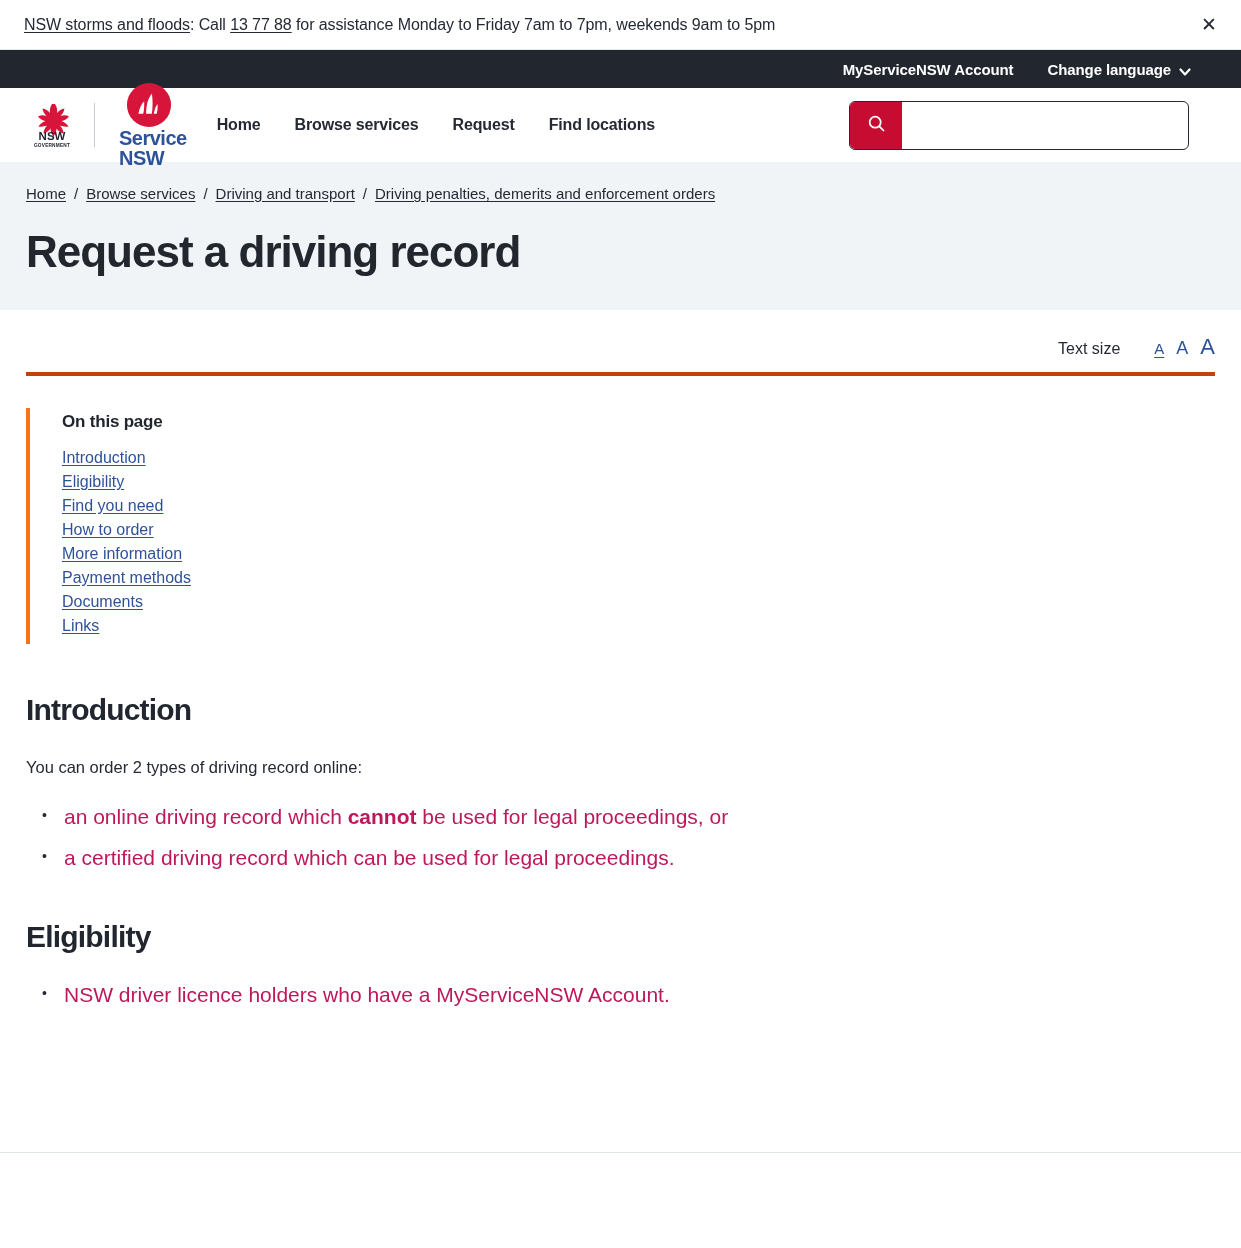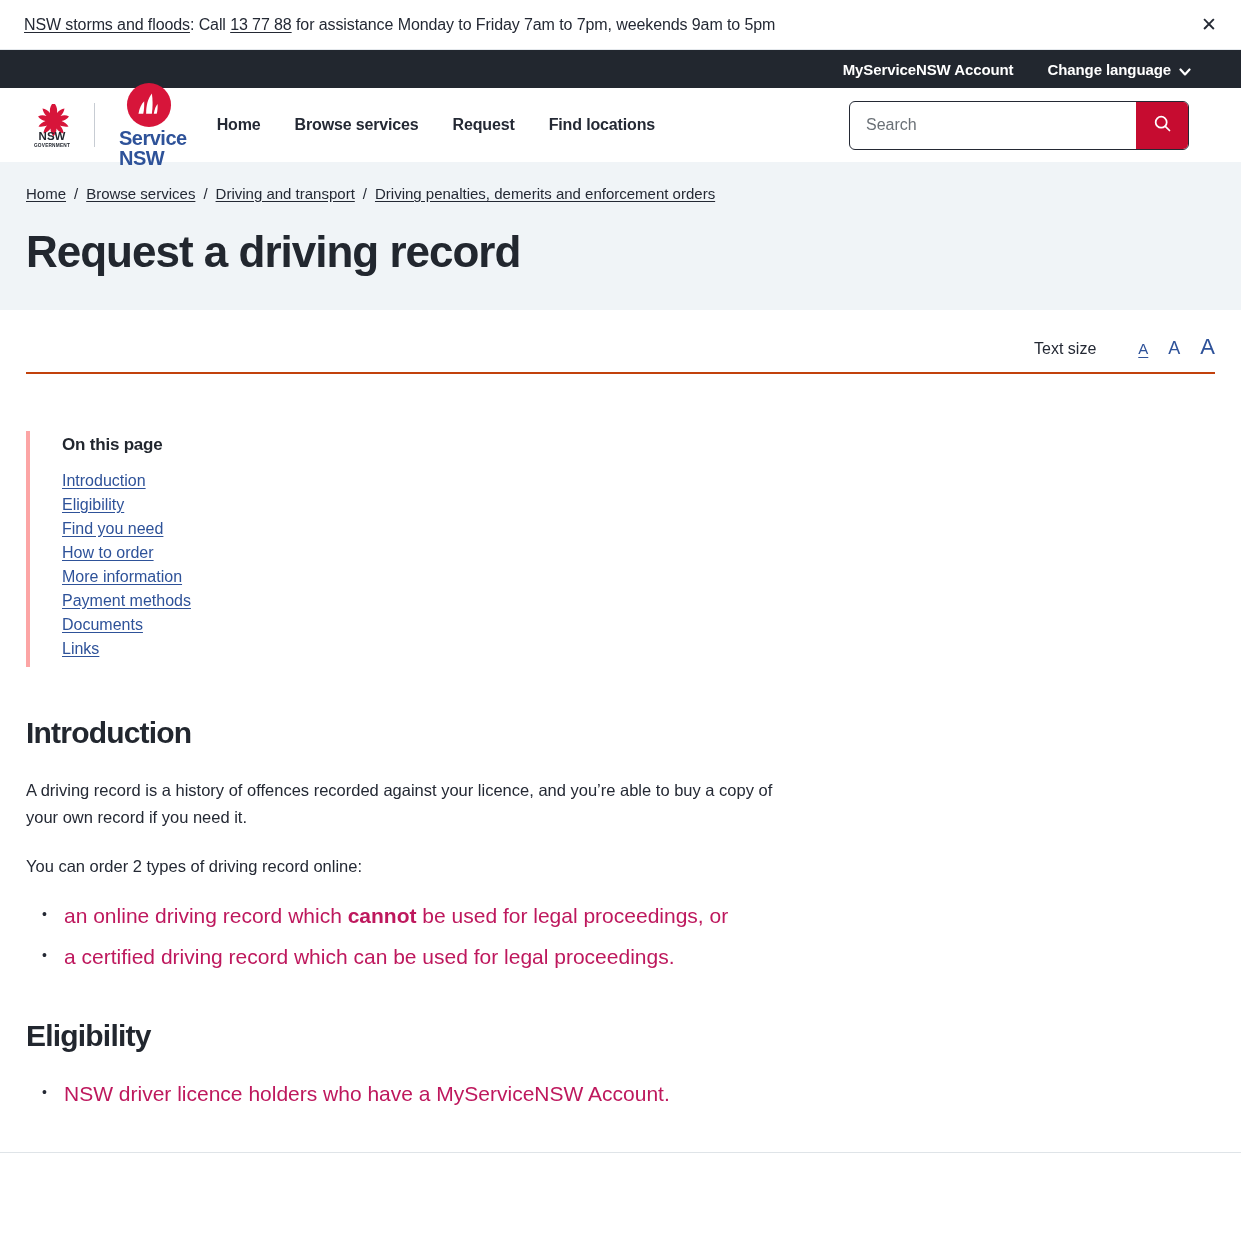--- a/index.html
+++ b/index.html
@@ -183,22 +183,22 @@
   
   .content {
     padding: 0 26px;
     position: relative;
   }
   .textsize-row {
     display: flex;
     align-items: baseline;
     justify-content: flex-end;
     padding: 26px 0 14px 0;
-    border-bottom: 2px solid #c2410c;
-    gap: 8px;
+    border-bottom: 4px solid #c2410c;
+    gap: 0;
   }
   .textsize-label {
     font-size: 16px;
     color: #242934;
     margin-right: 22px;
   }
   .ts-a {
     color: #2e5299;
     font-weight: 400;
     cursor: pointer;
@@ -206,22 +206,22 @@
     display: inline-block;
     margin-left: 12px;
     line-height: 1;
   }
   .ts-a.s1 { font-size: 15px; text-decoration: underline; text-underline-offset: 3px; }
   .ts-a.s2 { font-size: 18px; }
   .ts-a.s3 { font-size: 22px; }
 
   
   .onthispage {
-    margin-top: 57px;
-    border-left: 4px solid #fca5a5;
+    margin-top: 32px;
+    border-left: 4px solid #f97316;
     padding: 4px 0 6px 32px;
     display: inline-block;
   }
   .otp-title {
     font-size: 17px;
     font-weight: 700;
     color: #22272f;
     margin-bottom: 14px;
     letter-spacing: -0.2px;
   }
@@ -344,21 +344,20 @@
   </div>
 
   <nav class="main-nav">
     <a class="nav-link">Home</a>
     <a class="nav-link">Browse services</a>
     <a class="nav-link">Request</a>
     <a class="nav-link">Find locations</a>
   </nav>
 
   <div class="search-wrap">
-    <input class="search-input" type="text" placeholder="Search" style="">
     <button class="search-btn">
       <span>
         <svg viewBox="0 0 24 24" width="21" height="21" aria-hidden="true">
           <circle cx="10.5" cy="10.5" r="6.3" fill="none" stroke="#ffffff" stroke-width="2"></circle>
           <line x1="15.2" y1="15.2" x2="20" y2="20" stroke="#ffffff" stroke-width="2" stroke-linecap="round"></line>
         </svg>
       </span>
     </button>
   </div>
 </div>
@@ -394,21 +393,20 @@
       <a>How to order</a>
       <a>More information</a>
       <a>Payment methods</a>
       <a>Documents</a>
       <a>Links</a>
     </div>
   </div>
 
   <div class="section">
     <h2>Introduction</h2>
-    <p>A driving record is a history of offences recorded against your licence, and you’re able to buy a copy of your own record if you need it.</p>
     <p>You can order 2 types of driving record online:</p>
     <ul>
       <li><span>an online driving record which </span><b>cannot</b><span> be used for legal proceedings, or</span></li>
       <li>a certified driving record which can be used for legal proceedings.</li>
     </ul>
   </div>
 
   <div class="section">
     <h2>Eligibility</h2>
     <ul>

